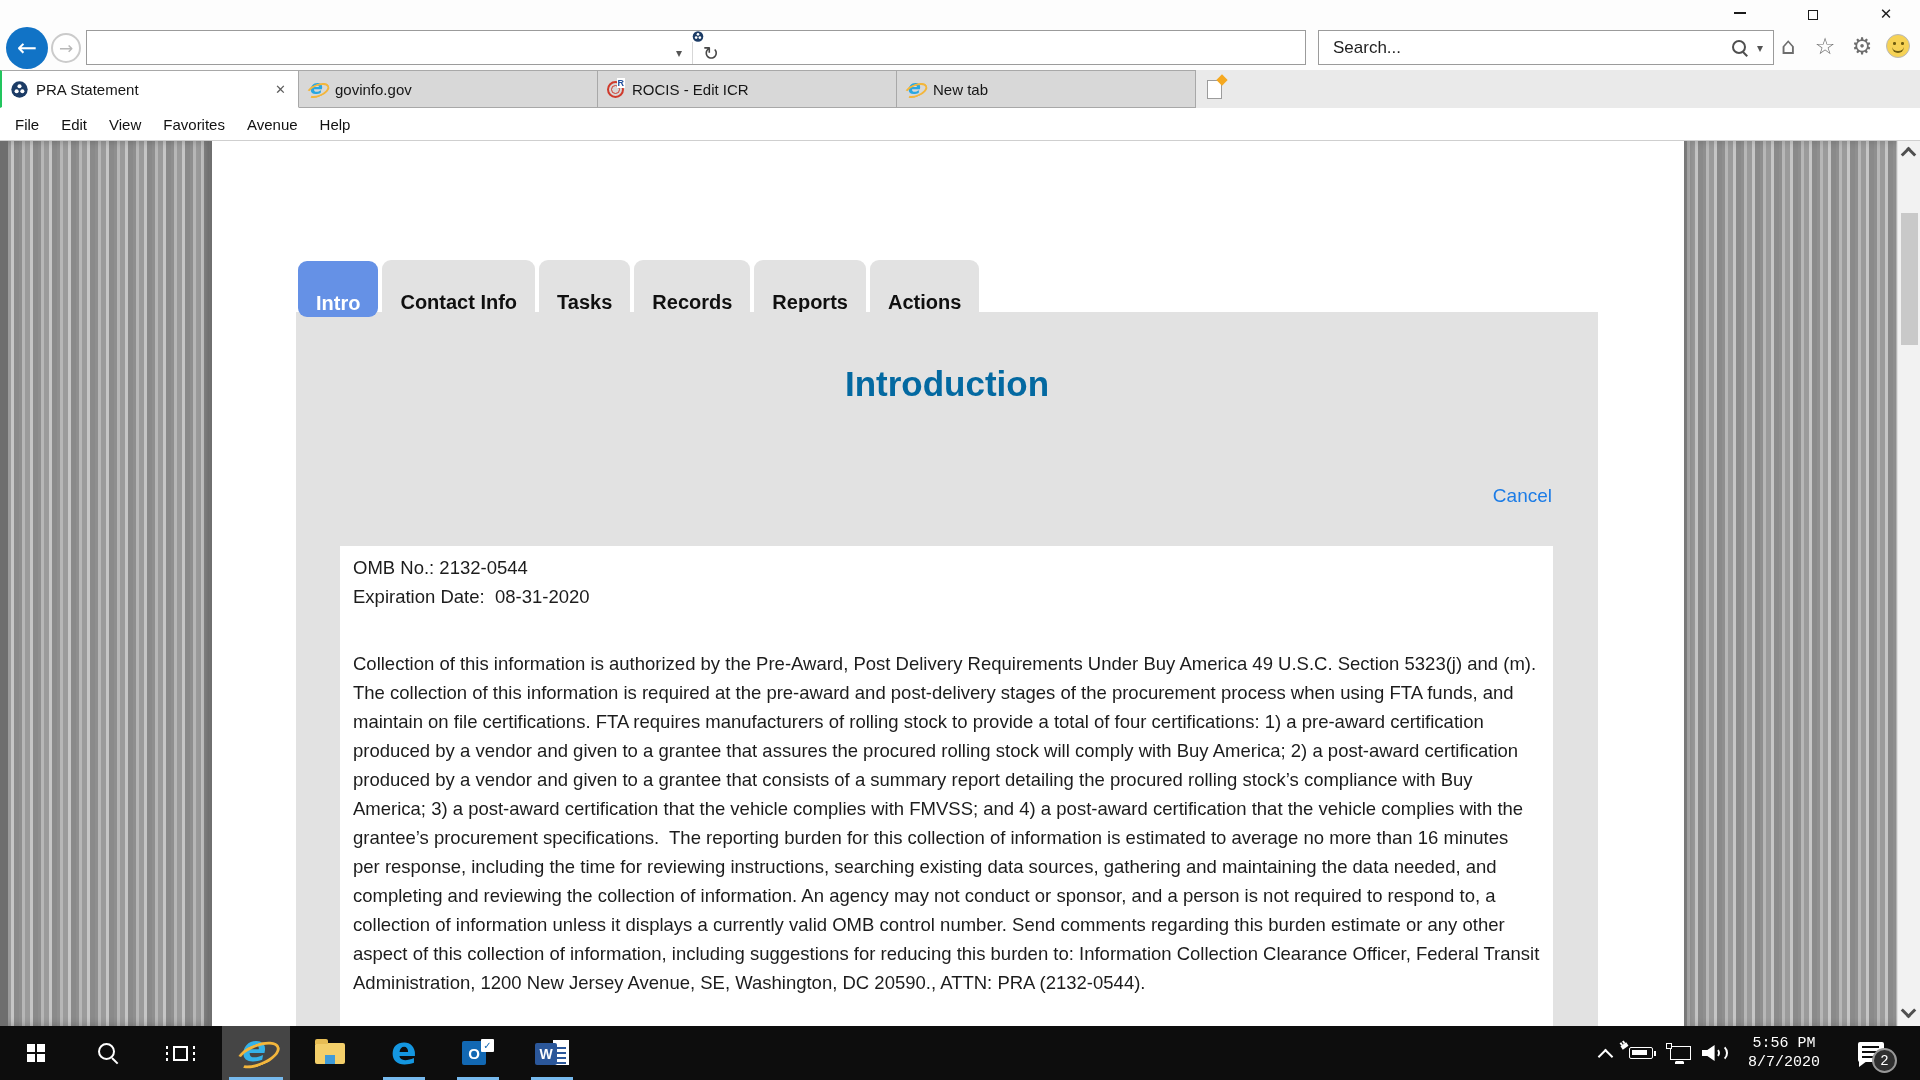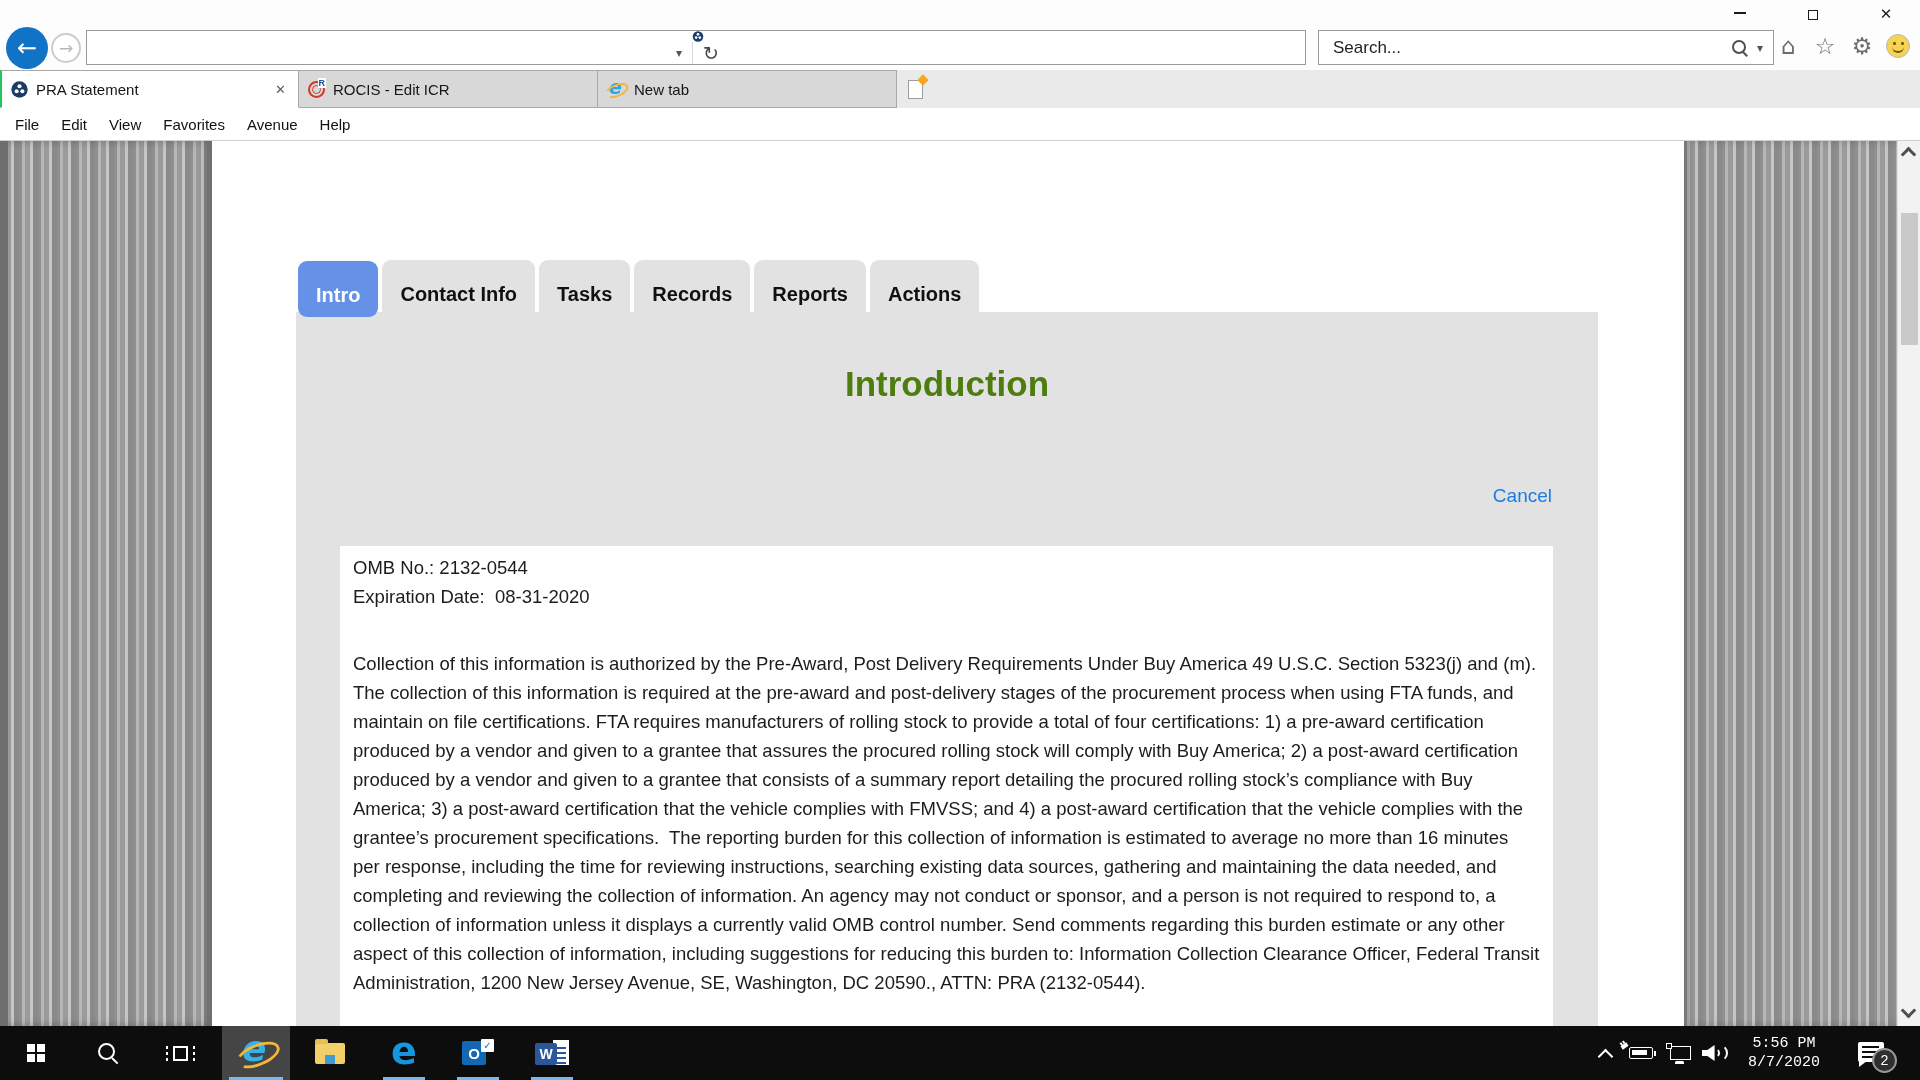--- a/index.html
+++ b/index.html
@@ -82,25 +82,25 @@
   .texture-right { left:1684px; width:213px; box-shadow:inset 6px 0 8px rgba(0,0,0,.18); }
 
   .webpage { position:absolute; left:212px; top:0; width:1472px; height:100%; background:#fff; }
 
   .fta-header { position:absolute; left:0; top:1px; width:1472px; height:97px;
     background:linear-gradient(#6391bd 0%, #49799f 45%, #2d5c89 100%); }
   .fta-logo { position:absolute; left:28px; top:3px; }
   .fta-title { position:absolute; left:100px; top:15px; color:#fff; font-size:34px; letter-spacing:.5px; font-weight:400; }
 
   .site-tabs { position:absolute; left:86px; top:119px; display:flex; gap:4px; align-items:flex-end; }
-  .stab { height:52px; line-height:52px; padding:8px 18px; background:#e2e2e2; border-radius:9px 9px 0 0; font-size:20px; font-weight:700; color:#101010; }
+  .stab { height:52px; line-height:52px; padding:16px 18px; background:#e2e2e2; border-radius:9px 9px 0 0; font-size:20px; font-weight:700; color:#101010; }
   .stab.active { background:#6591e6; color:#fff; border-radius:9px; height:56px; margin-bottom:-5px; position:relative; z-index:2; }
 
   .panel { position:absolute; left:84px; top:171px; width:1302px; height:760px; background:#e2e2e2; }
-  .panel-heading { position:absolute; left:0; top:52px; width:100%; text-align:center; font-size:35px; font-weight:700; color:#4d7c0f; }
+  .panel-heading { position:absolute; left:0; top:52px; width:100%; text-align:center; font-size:35px; font-weight:700; color:#0369a1; }
   .cancel-link { position:absolute; right:46px; top:173px; font-size:19px; color:#1c7ce6; cursor:pointer; }
 
   .doc-box { position:absolute; left:44px; top:234px; width:1213px; height:526px; background:#fff; padding:7px 13px; font-size:18.5px; line-height:29px; color:#1c1c1c; overflow:hidden; }
   .doc-line { white-space:pre-wrap; }
   .doc-spacer { height:38px; }
   .doc-para { white-space:pre-wrap; margin:0; }
 
   
   .scrollbar { position:absolute; left:1897px; top:0; width:23px; height:100%; background:#f2f2f2; border-left:1px solid #e0e0e0; }
   .sb-arrow { position:absolute; left:5px; width:11px; height:11px; border-top:3px solid #4f4f4f; border-right:3px solid #4f4f4f; }
@@ -231,20 +231,24 @@
     <svg class="dot-fav fav" width="17" height="17" viewBox="0 0 54 54">
       <circle cx="27" cy="27" r="26" fill="#1c3c66"></circle>
       <circle cx="27" cy="16.5" r="6.5" fill="#fff"></circle>
       <circle cx="17.9" cy="32.5" r="6.5" fill="#fff"></circle>
       <circle cx="36.1" cy="32.5" r="6.5" fill="#fff"></circle>
     </svg>
     <span class="btab-title">PRA Statement</span>
     <span class="tab-close">✕</span>
   </div>
   <div class="btab">
+    <span class="ie-e fav"></span>
+    <span class="btab-title">govinfo.gov</span>
+  </div>
+  <div class="btab">
     <span class="rocis-fav fav"></span>
     <span class="btab-title">ROCIS - Edit ICR</span>
   </div>
   <div class="btab">
     <span class="ie-e fav"></span>
     <span class="btab-title">New tab</span>
   </div>
   <div class="newtab-btn">
     <span class="newtab-icon"></span>
   </div>

